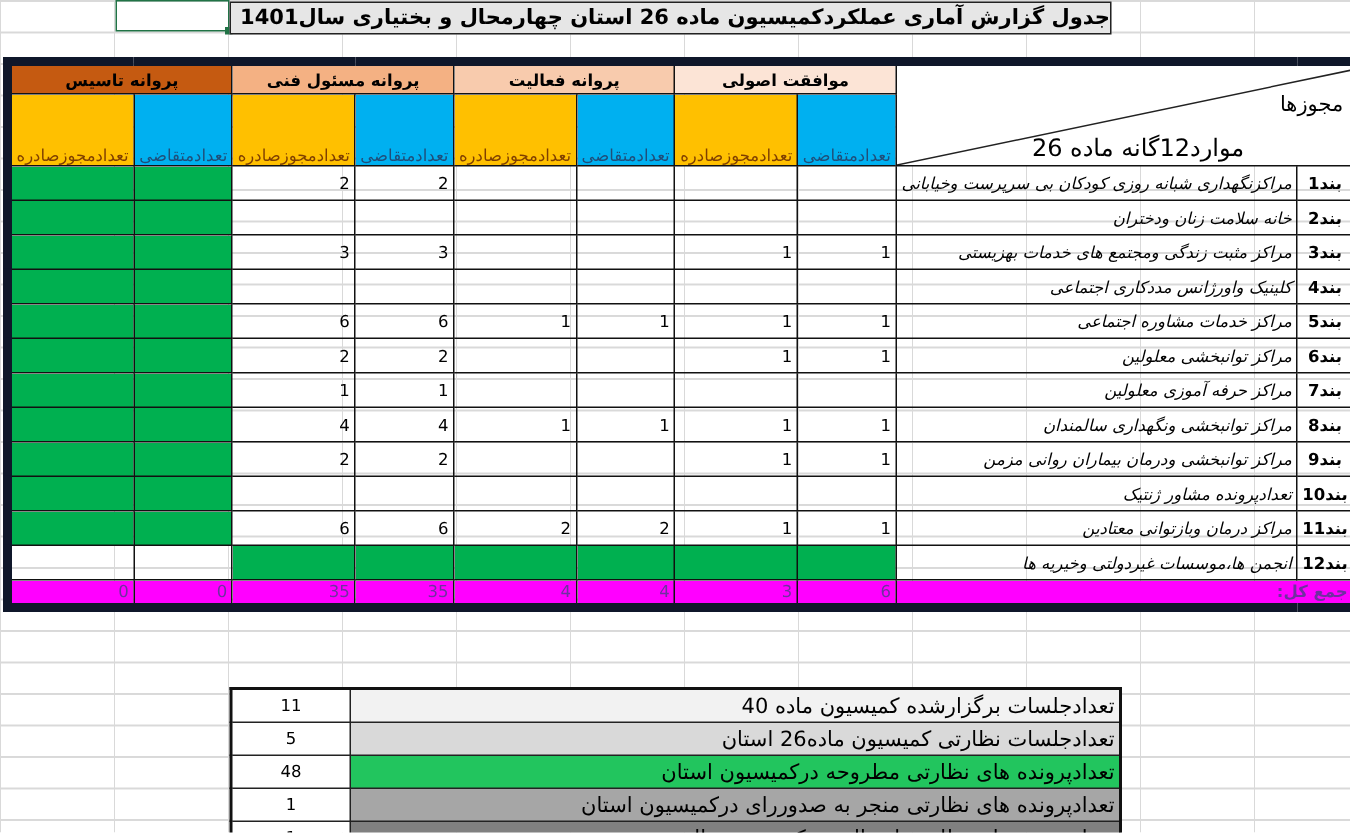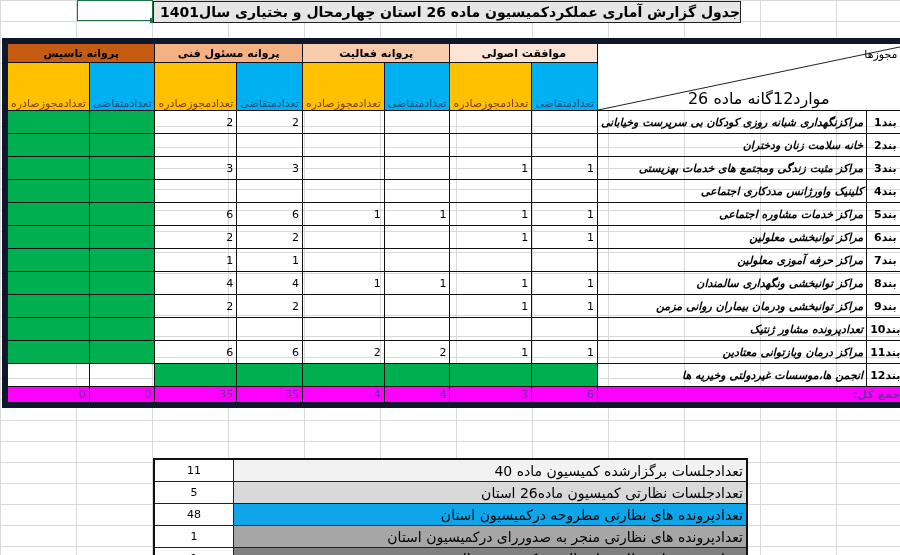--- a/index.html
+++ b/index.html
@@ -12,21 +12,21 @@
   .title{position:absolute;left:153px;top:1px;width:586px;height:20px;background:#e6e6e6;border:1px solid #222;
     font-weight:bold;font-size:14px;line-height:20px;text-align:right;direction:rtl;color:#000;}
   .selcell{position:absolute;left:77px;top:0;width:76px;height:21px;border:1px solid #217346;box-sizing:border-box;}
   .selcell:after{content:"";position:absolute;right:-3px;bottom:-3px;width:5px;height:5px;background:#217346;}
   table.main{position:absolute;left:2px;top:38px;border-collapse:collapse;table-layout:fixed;border:6px solid #0f172a;}
   table.main td{border:1px solid #111;padding:0 3px;font-size:11px;overflow:hidden;white-space:nowrap;}
   .h1 td{height:18px;font-weight:bold;text-align:center;direction:rtl;font-size:12px;}
   .h2 td{height:47px;vertical-align:bottom;text-align:center;direction:rtl;font-size:11px;}
   .num{text-align:right;}
   .data td{height:22px;}
-  .label{direction:rtl;text-align:right;font-weight:bold;font-style:italic;font-size:12px;}
+  .label{direction:rtl;text-align:right;font-weight:normal;font-style:italic;font-size:12px;}
   .band{text-align:center;font-weight:bold;direction:rtl;font-size:12px;}
   .green{background:#00b050;}
   .blue{background:#00b0f0;color:#1f4e79;}
   .yellow{background:#ffc000;color:#7f3f00;}
   .total td{background:#ff00ff;height:15px;color:#7030a0;text-align:right;font-size:11px;}
   .diag{position:relative;background:#fff;}
   .diag svg{position:absolute;left:0;top:0;}
   table.summ{position:absolute;left:153px;top:458px;border-collapse:collapse;border:2px solid #111;table-layout:fixed;}
   table.summ td{border:1px solid #222;height:21px;padding:0 3px;font-size:14px;white-space:nowrap;}
   table.summ td.v{width:72px;text-align:center;font-size:11px;background:#fff;}
@@ -55,21 +55,21 @@
   <tbody>
       <tr class="h1">
     <td colspan="2" style="background:#c55a11">پروانه تاسیس</td>
     <td colspan="2" style="background:#f4b183">پروانه مسئول فنی</td>
     <td colspan="2" style="background:#f8cbad">پروانه فعالیت</td>
     <td colspan="2" style="background:#fce4d6">موافقت اصولی</td>
     <td colspan="2" rowspan="2" class="diag" style="padding:0;vertical-align:top;">
       <svg width="316" height="67">
             <line x1="0" y1="66" x2="316" y2="0" stroke="#222" stroke-width="1"></line>
           </svg>
-      <div style="position:absolute;right:6px;top:4px;font-size:11px;direction:rtl;font-weight:normal;">مجوزها</div>
+      <div style="position:absolute;right:6px;top:18px;font-size:14px;direction:rtl;font-weight:normal;">مجوزها</div>
       <div style="position:absolute;left:90px;bottom:2px;font-size:16px;direction:rtl;font-weight:normal;">موارد12گانه ماده 26</div>
     </td>
   </tr>
   <tr class="h2">
     <td class="yellow">تعدادمجوزصادره</td>
     <td class="blue">تعدادمتقاضی</td>
     <td class="yellow">تعدادمجوزصادره</td>
     <td class="blue">تعدادمتقاضی</td>
     <td class="yellow">تعدادمجوزصادره</td>
     <td class="blue">تعدادمتقاضی</td>
@@ -243,21 +243,21 @@
       <tr>
         <td class="v">11</td>
         <td class="t" style="background: rgb(242, 242, 242);">تعدادجلسات برگزارشده کمیسیون ماده 40</td>
       </tr>
       <tr>
         <td class="v">5</td>
         <td class="t" style="background: rgb(217, 217, 217);">تعدادجلسات نظارتی کمیسیون ماده26 استان</td>
       </tr>
       <tr>
         <td class="v">48</td>
-        <td class="t" style="background: #0ea5e9; margin-left: 25px;">تعدادپرونده های نظارتی  مطروحه درکمیسیون استان</td>
+        <td class="t" style="background: #22c55e; margin-left: 25px;">تعدادپرونده های نظارتی  مطروحه درکمیسیون استان</td>
       </tr>
       <tr>
         <td class="v">1</td>
         <td class="t" style="background: rgb(166, 166, 166);">تعدادپرونده های نظارتی منجر به صدوررای درکمیسیون استان</td>
       </tr>
       <tr>
         <td class="v">1</td>
         <td class="t" style="background: rgb(128, 128, 128);">تعدادپرونده های نظارتی ارسالی به کمیسیون عالی</td>
       </tr>
     </tbody>

